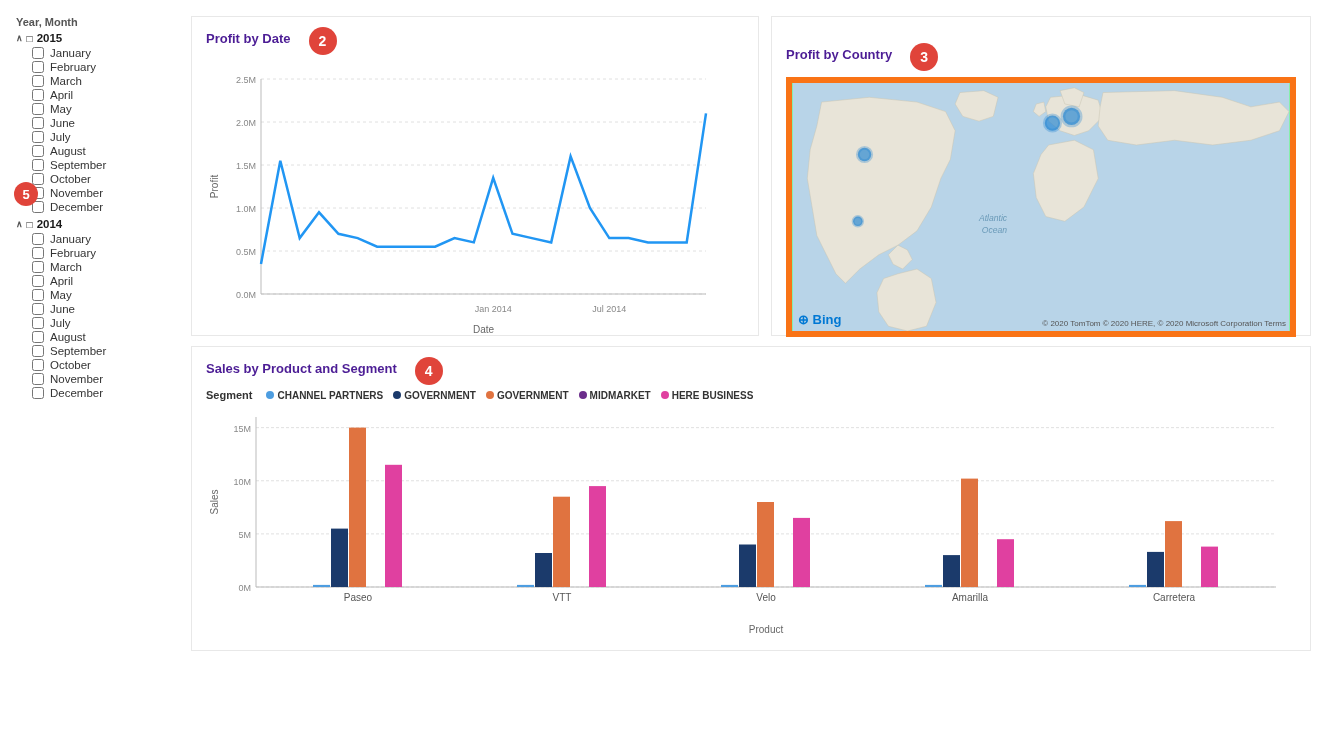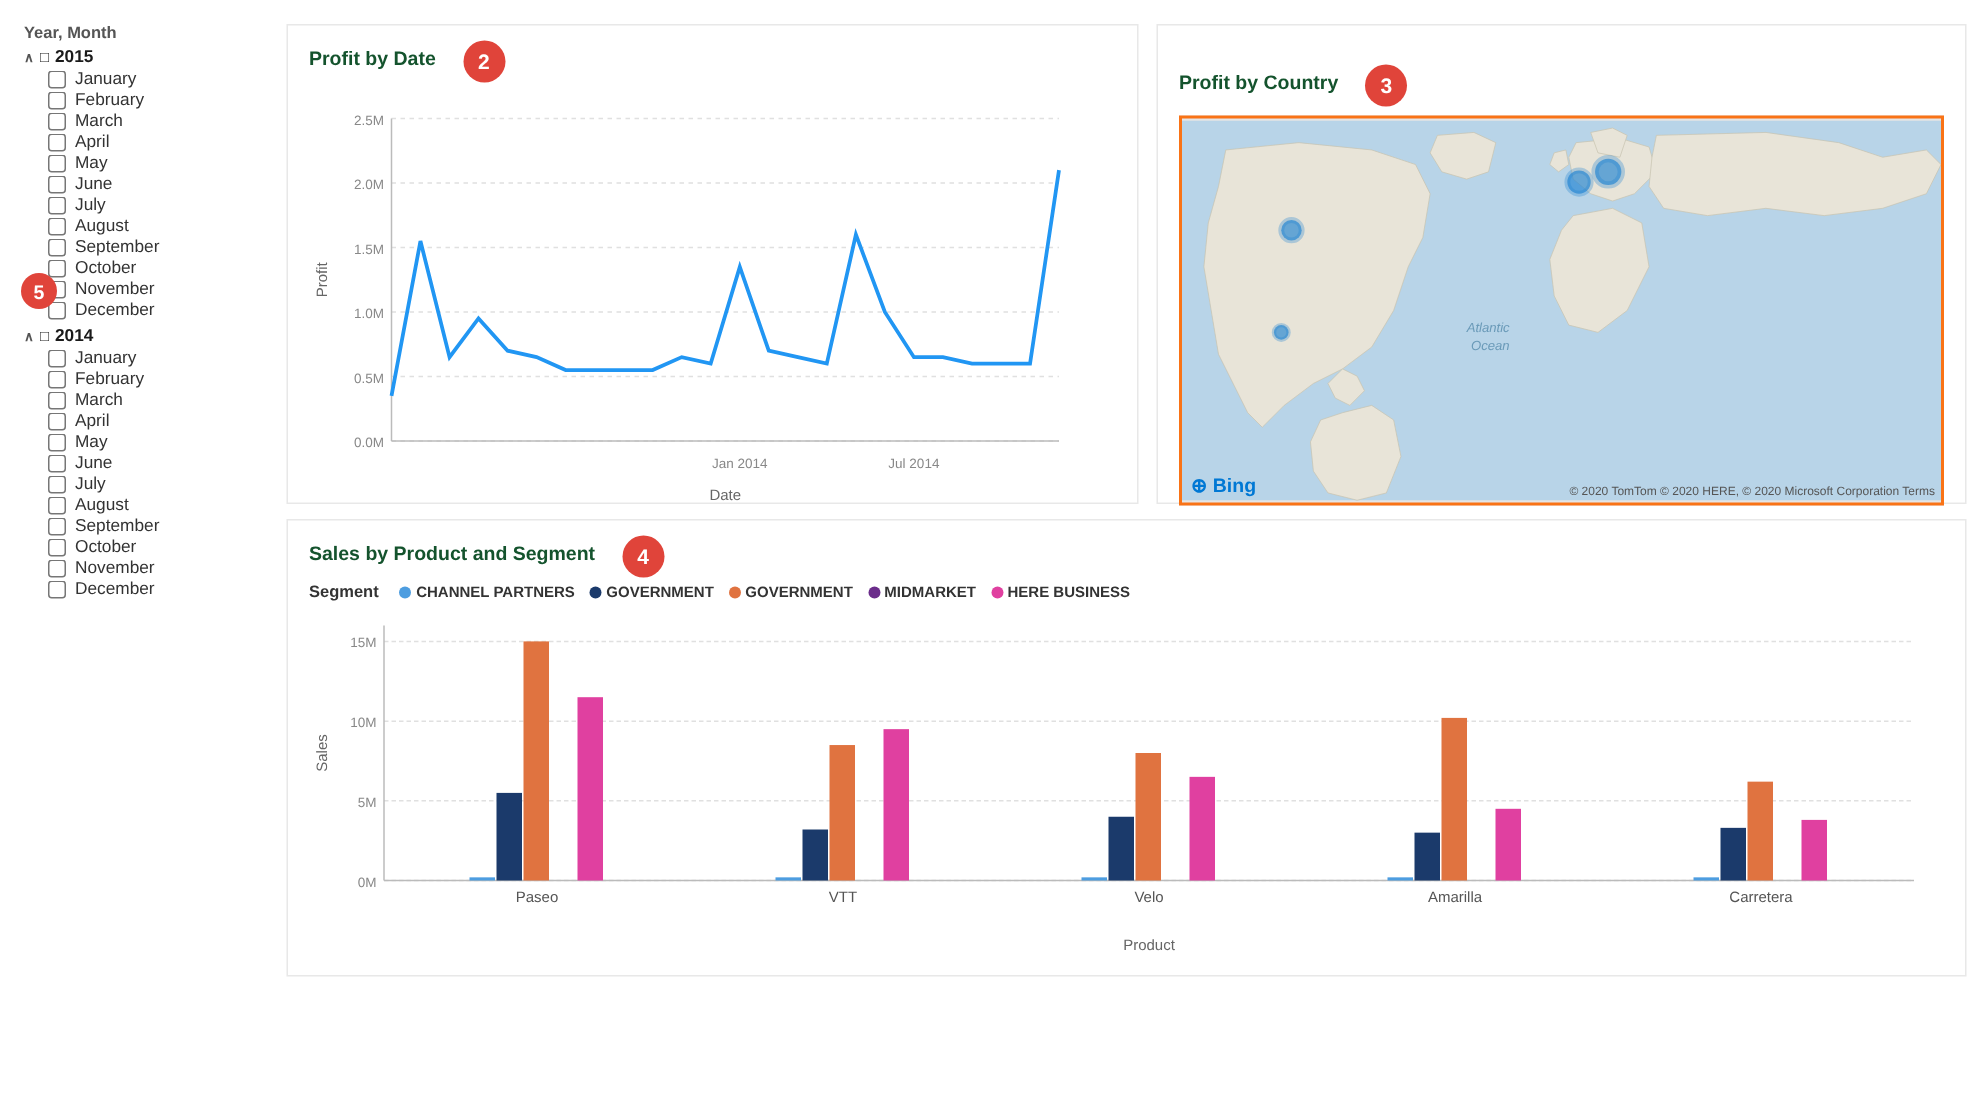--- a/index.html
+++ b/index.html
@@ -22,25 +22,25 @@
     .month-row input[type=checkbox] { width: 12px; height: 12px; cursor: pointer; }
     .collapse-icon { font-size: 9px; color: #555; }
 
     
     .main { flex: 1; display: flex; flex-direction: column; gap: 10px; }
 
     .top-row { display: flex; gap: 12px; flex: 1; max-height: 320px; }
 
     
     .chart-card { background: #fff; border: 1px solid #e8e8e8; padding: 10px 14px; position: relative; flex: 1; }
-    .chart-title { font-size: 13px; font-weight: 600; color: #14532d; margin-bottom: 6px; }
+    .chart-title { font-size: 13px; font-weight: 600; color: #4c1d95; margin-bottom: 6px; }
 
     
     .map-card { width: 540px; background: #fff; border: 1px solid #e8e8e8; padding: 26px 14px; position: relative; }
-    .map-container { width: 100%; height: 260px; background: #e5e5e5; position: relative; overflow: hidden; border: 2px solid #f97316; }
+    .map-container { width: 100%; height: 260px; background: #86efac; position: relative; overflow: hidden; border: 6px solid #f97316; }
 
     
     .bottom-card { background: #fff; border: 1px solid #e8e8e8; padding: 10px 14px; }
 
     
     svg text { font-family: 'Segoe UI', Arial, sans-serif; }
 
     .bing-logo { position: absolute; bottom: 4px; left: 6px; font-size: 13px; font-weight: bold; color: #0078d4; }
     .map-credit { position: absolute; bottom: 3px; right: 4px; font-size: 8px; color: #555; }
 

